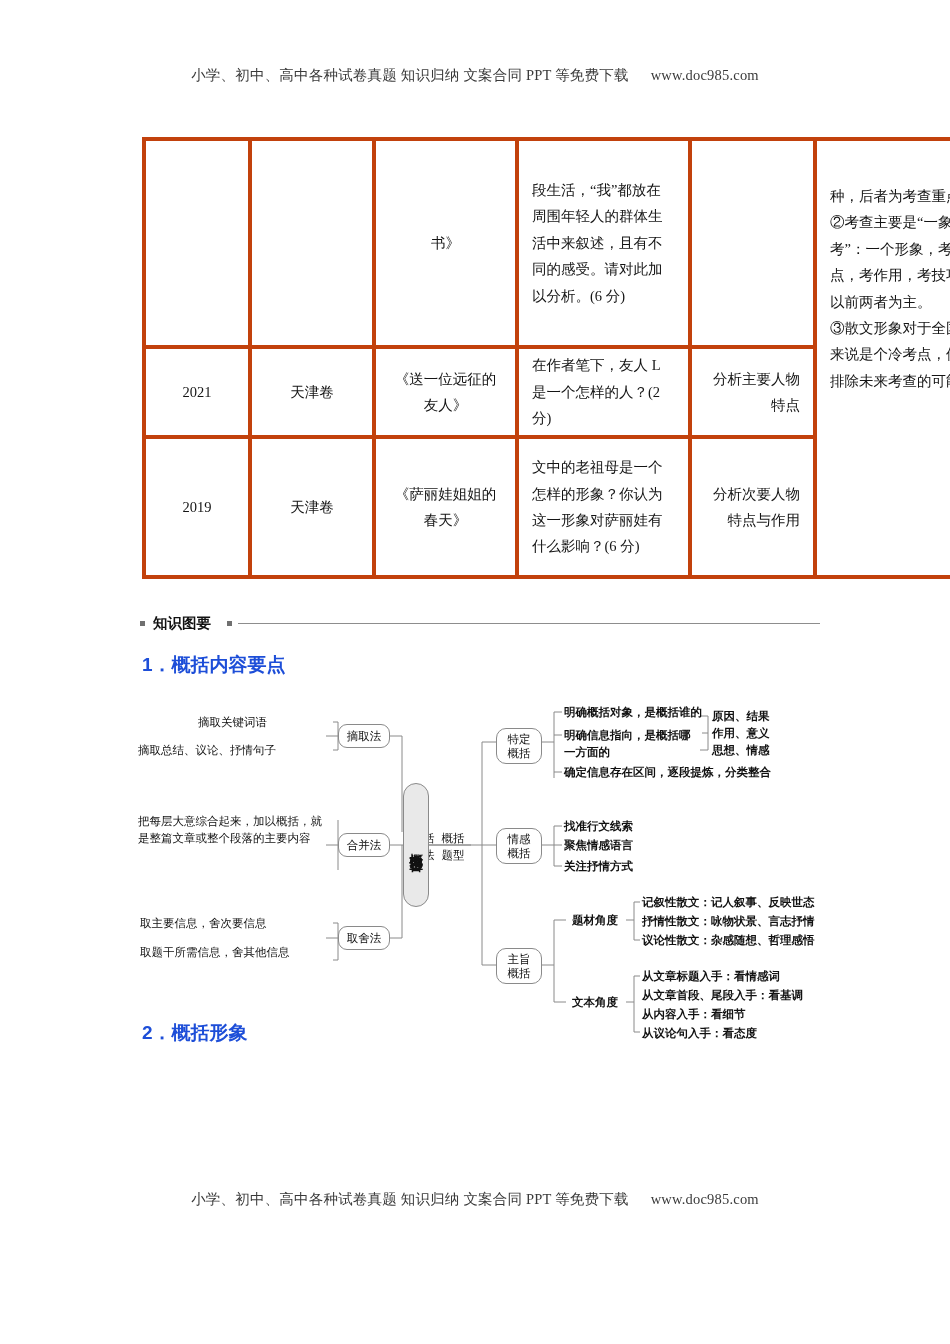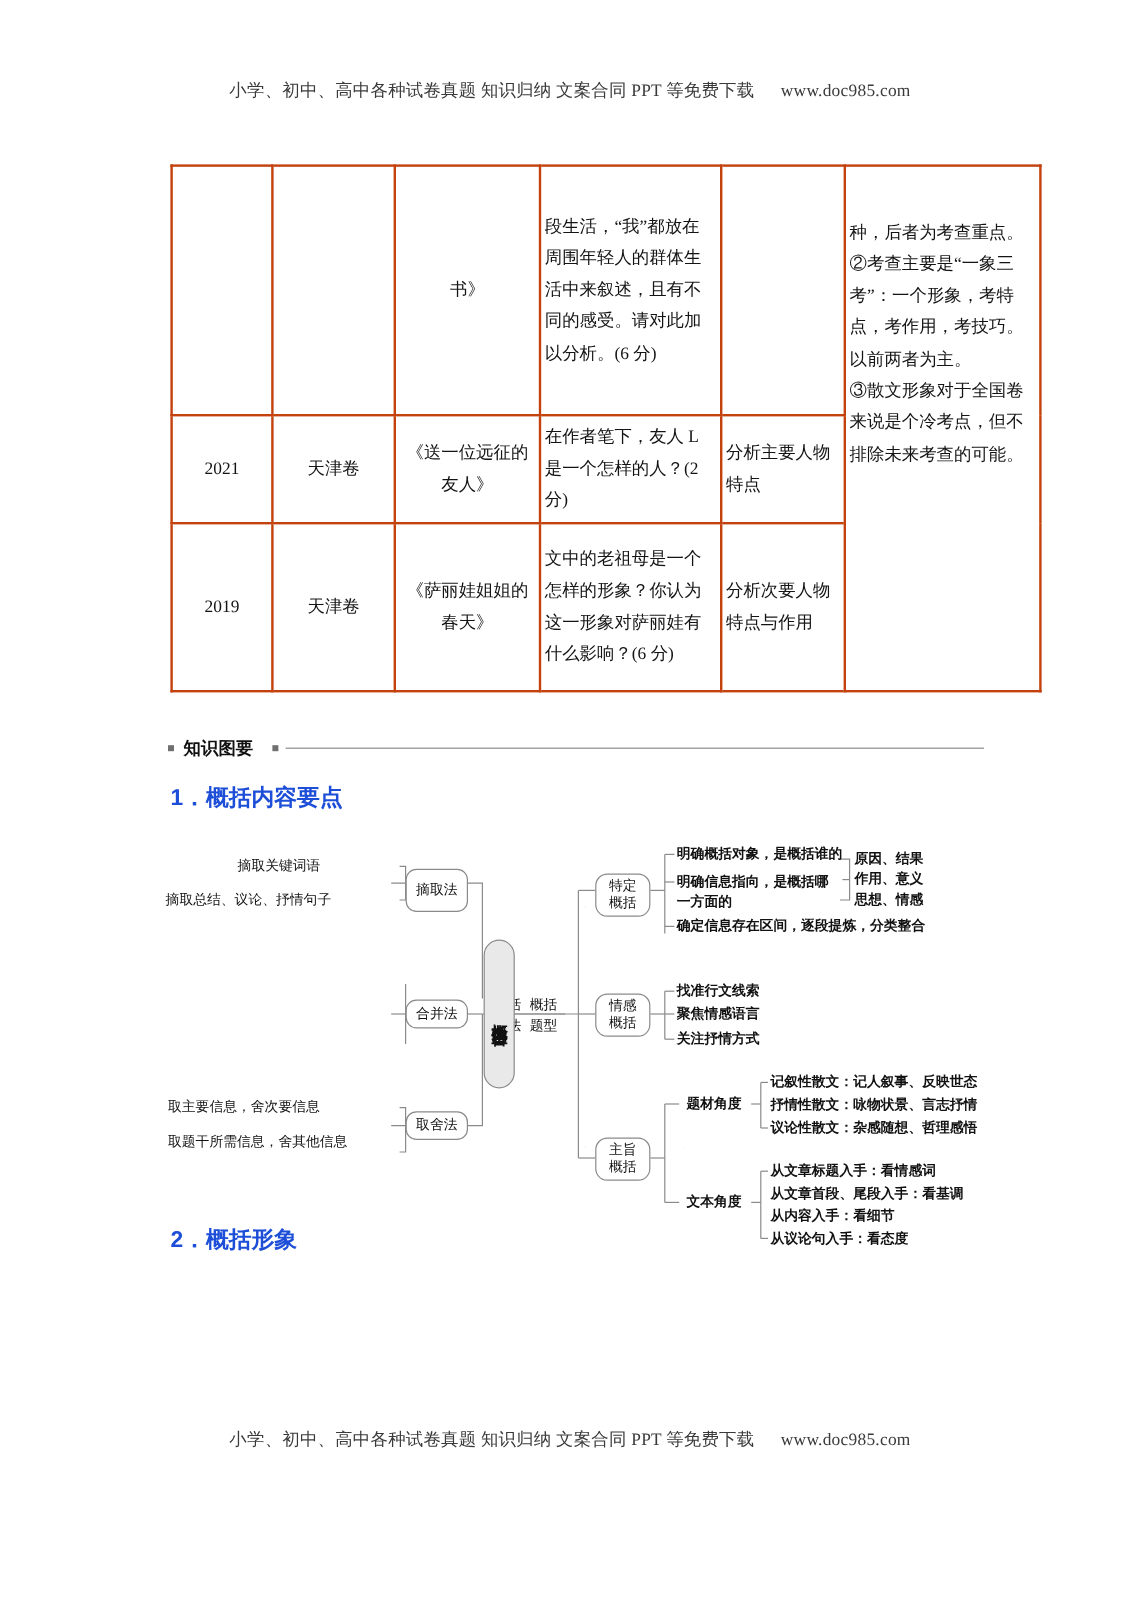--- a/index.html
+++ b/index.html
@@ -44,30 +44,30 @@
     position: absolute;
     left: 142px;
     top: 137px;
     width: 676px;
     border-collapse: collapse;
     table-layout: fixed;
     font-size: 14.5px;
     line-height: 1.82;
   }
   .exam-table td {
-    border: 2px solid #c2410c;
+    border: 4px solid #c2410c;
     vertical-align: middle;
-    padding: 3px 3px;
+    padding: 3px 13px;
     color: #141414;
   }
   .exam-table td.c-year   { width: 76px;  text-align: center; }
   .exam-table td.c-paper  { width: 94px;  text-align: center; }
   .exam-table td.c-work   { width: 113px; text-align: center; }
   .exam-table td.c-quest  { width: 143px; text-align: left; }
-  .exam-table td.c-point  { width: 95px;  text-align: left; }
+  .exam-table td.c-point  { width: 95px;  text-align: right; }
   .exam-table td.c-note   { width: 155px; text-align: left; vertical-align: top; padding-top: 42px;}
   .exam-table td.c-work.mid { vertical-align: middle; }
   .exam-table .tall { height: 208px; }
   .exam-table .r2 { height: 90px; }
   .exam-table .r3 { height: 140px; }
 
   
   .rule-heading {
     position: absolute;
     left: 140px;
@@ -309,25 +309,26 @@
         <path d="M 496 322 L 504 322"></path>
         <path d="M 504 296 L 504 352"></path>
         <path d="M 504 296 L 510 296"></path>
         <path d="M 504 352 L 510 352"></path>
       </g>
     </svg>
 
     <div class="leaf" style="left:68px; top:34px;">摘取关键词语</div>
     <div class="leaf" style="left:8px;  top:62px;">摘取总结、议论、抒情句子</div>
 
+    <div class="leaf wrap" style="left:8px; top:133px; width:188px;">把每层大意综合起来，加以概括，就是整篇文章或整个段落的主要内容</div>
 
     <div class="leaf" style="left:10px; top:235px;">取主要信息，舍次要信息</div>
     <div class="leaf wrap" style="left:10px; top:264px; width:190px;">取题干所需信息，舍其他信息</div>
 
-    <div class="node" style="left:208px; top:44px;  width:52px; height:36px;">摘取法</div>
+    <div class="node" style="left:208px; top:44px;  width:52px; height:24px;">摘取法</div>
     <div class="node" style="left:208px; top:153px; width:52px; height:24px;">合并法</div>
     <div class="node" style="left:208px; top:246px; width:52px; height:24px;">取舍法</div>
 
     <div class="edge-label" style="left:276px; top:150px; width:34px;">
       <div>概括</div>
       <div>方法</div>
     </div>
 
     <div class="node-center" style="left:273px; top:103px; width:26px; height:124px;">概括内容主旨</div>
 

